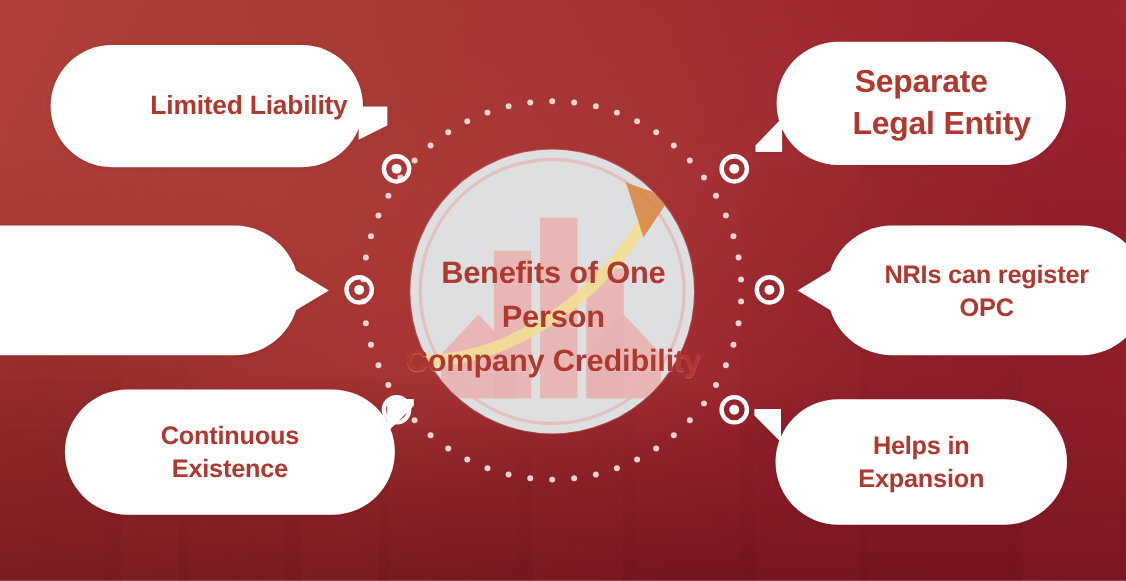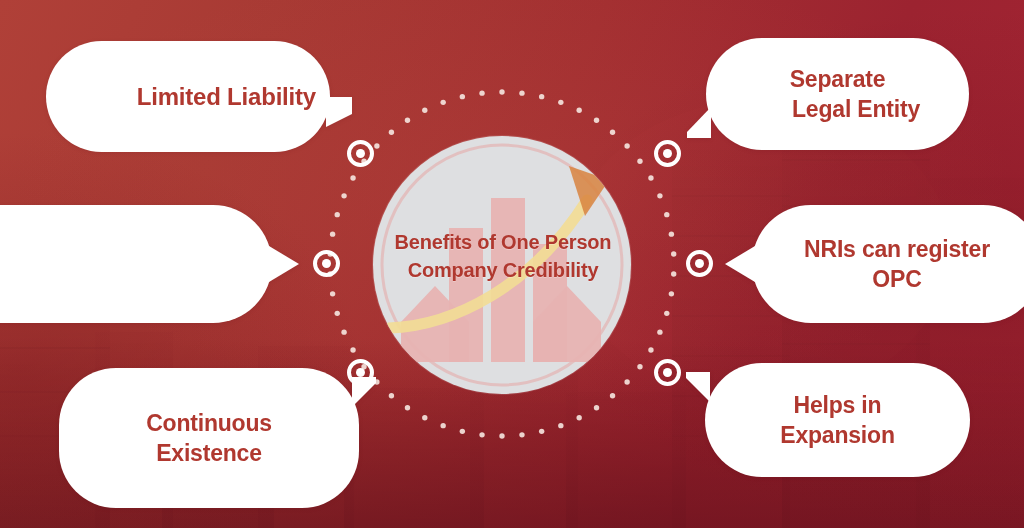--- a/index.html
+++ b/index.html
@@ -35,21 +35,21 @@
   
   .dotted-ring { position:absolute; left:0; top:0; }
   .center-circle {
     position:absolute; left:373px; top:136px; width:258px; height:258px;
     border-radius:50%; background:#dedfe1; overflow:hidden;
     box-shadow:0 0 0 1px rgba(255,255,255,0.12);
   }
   .center-art { position:absolute; left:0; top:0; }
   .center-title {
     position:absolute; left:360px; top:228px; width:286px;
-    text-align:center; font-size:20px; font-weight:bold; line-height:1.42;
+    text-align:center; font-size:28px; font-weight:bold; line-height:1.42;
     color:#b0382f; letter-spacing:-0.2px;
     text-shadow:0 1px 0 rgba(255,255,255,0.25);
   }
 
   
   .marker {
     position:absolute; width:27px; height:27px; border-radius:50%;
     border:4.5px solid #ffffff; background:transparent;
     display:flex; align-items:center; justify-content:center;
   }
@@ -78,28 +78,28 @@
   }
   
   #b-credibility { left:-58px; top:205px; width:330px; height:118px; border-radius:59px; font-size:24px; }
   #b-credibility span { padding-left:54px; }
   #b-credibility .tail {
     right:-27px; top:41px;
     border-top:18px solid transparent; border-bottom:18px solid transparent;
     border-left:30px solid #fff;
   }
   
-  #b-continuous { left:59px; top:368px; width:300px; height:140px; border-radius:57px; font-size:23px; }
+  #b-continuous { left:59px; top:354px; width:300px; height:114px; border-radius:57px; font-size:23px; }
   #b-continuous .tail {
     right:-17px; top:9px;
     border-top:6px solid #fff; border-bottom:24px solid transparent;
     border-left:24px solid #fff;
   }
   
-  #b-separate { left:706px; top:38px; width:263px; height:112px; border-radius:56px; font-size:23px; }
+  #b-separate { left:706px; top:38px; width:263px; height:112px; border-radius:56px; font-size:29px; }
   #b-separate .tail {
     left:-19px; bottom:12px;
     border-bottom:6px solid #fff; border-top:25px solid transparent;
     border-right:24px solid #fff;
   }
   
   #b-nris { left:752px; top:205px; width:290px; height:118px; border-radius:59px; font-size:23px; }
   #b-nris .tail {
     left:-27px; top:41px;
     border-top:18px solid transparent; border-bottom:18px solid transparent;

